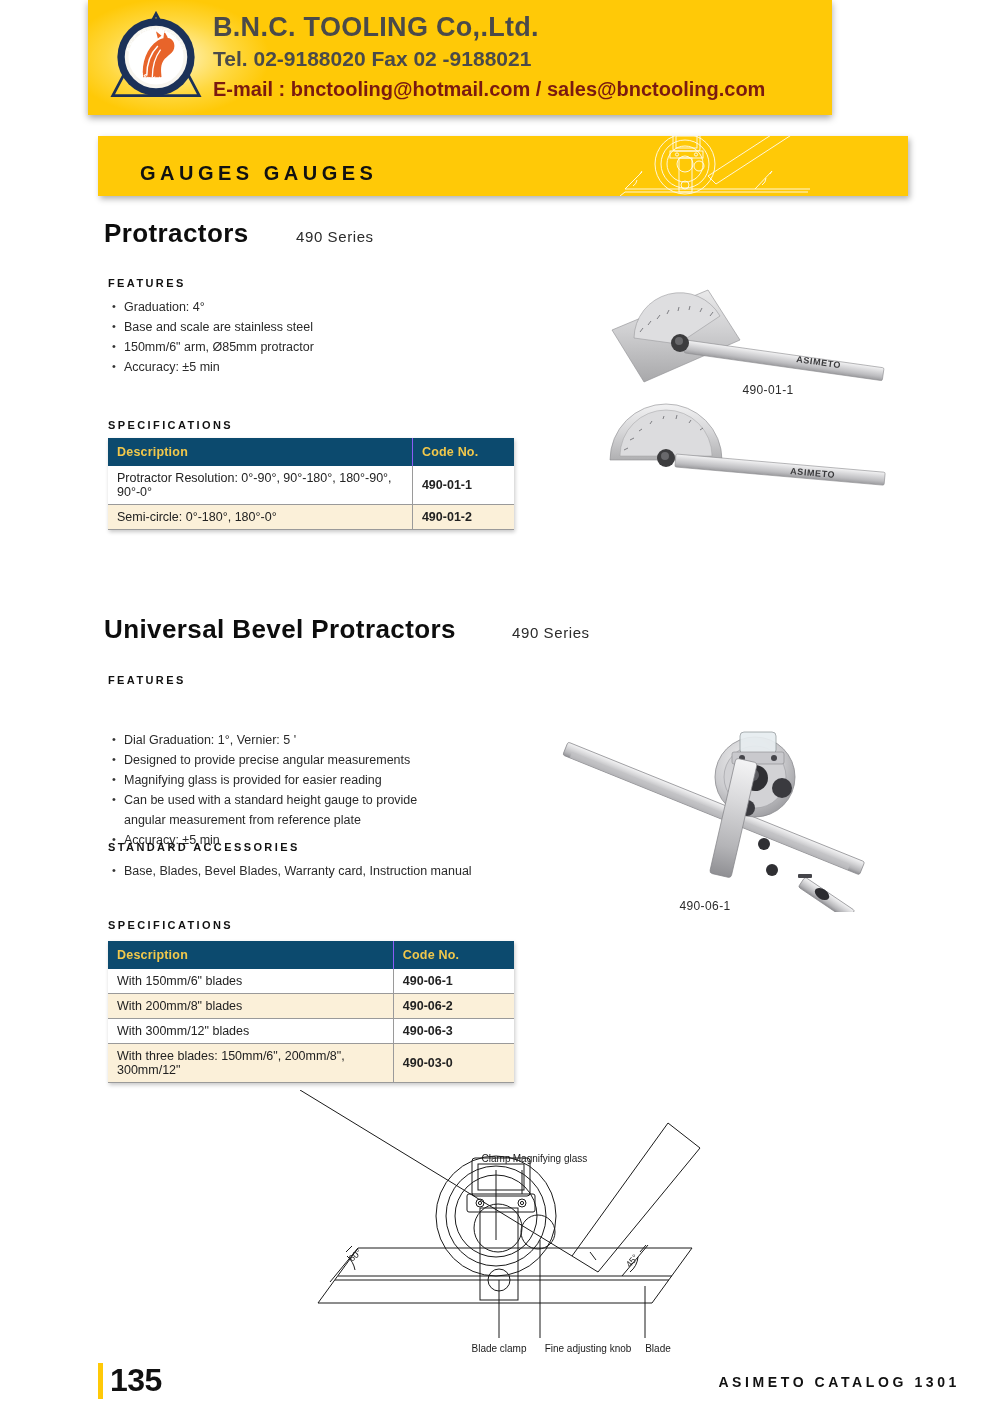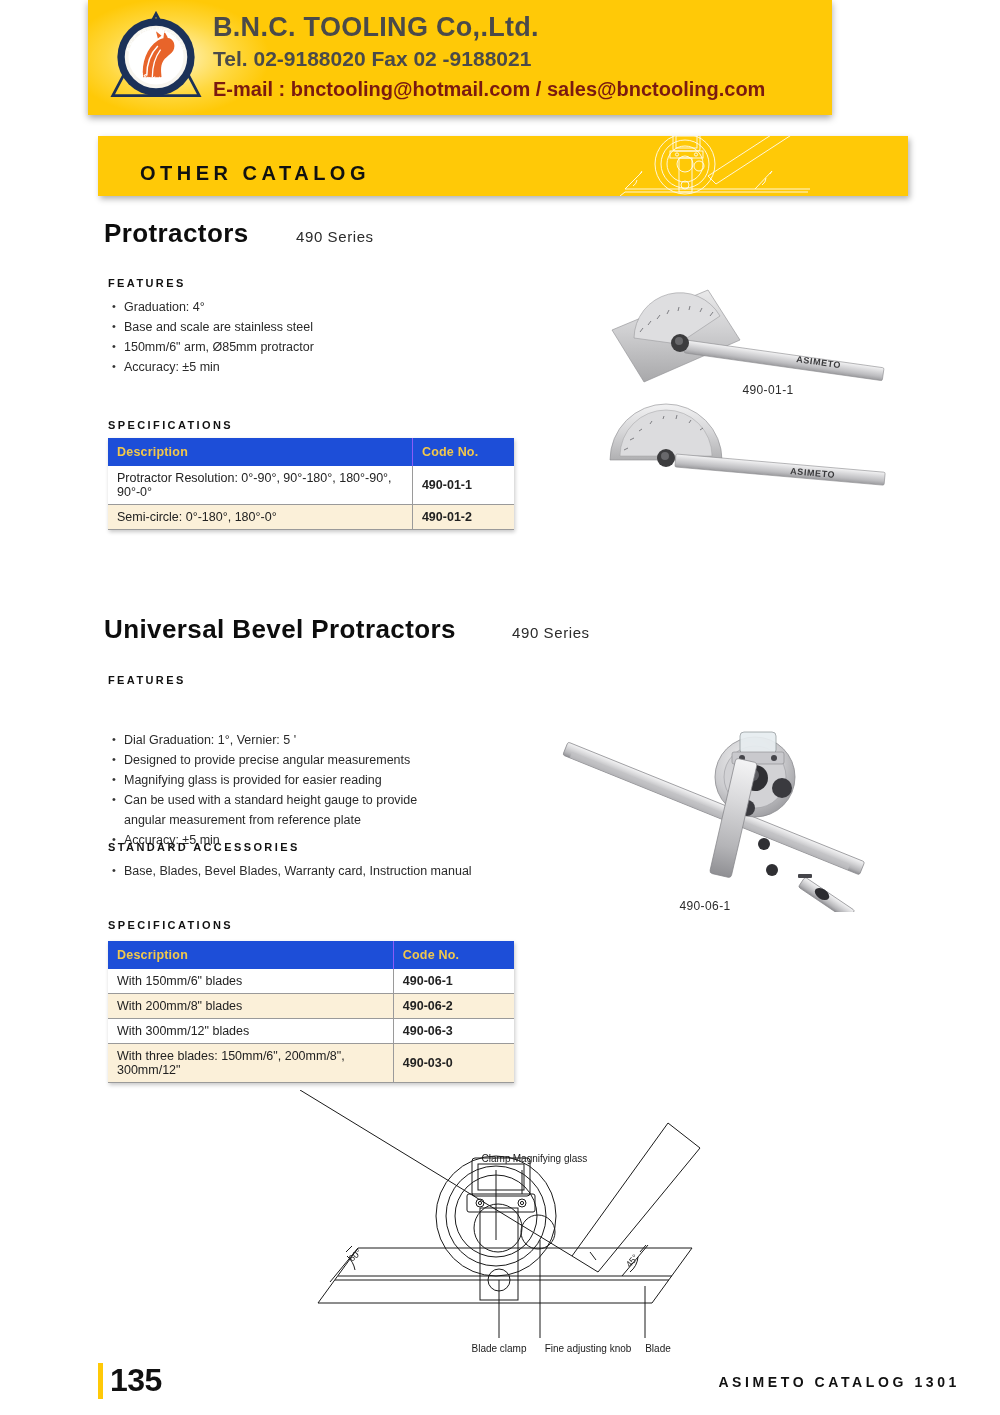--- a/index.html
+++ b/index.html
@@ -151,21 +151,21 @@
   }
 
   
   .spec-table {
     position: absolute;
     border-collapse: collapse;
     font-size: 12.5px;
     box-shadow: 1px 2px 4px rgba(0,0,0,0.22);
   }
   .spec-table th {
-    background: #1d4ed8;
+    background: #0c4a6e;
     color: #f2c84b;
     font-size: 12.5px;
     font-weight: bold;
     text-align: left;
     padding: 7px 9px 7px 9px;
     letter-spacing: 0.2px;
   }
   .spec-table td {
     padding: 5px 9px 5px 9px;
     color: #222222;
@@ -266,21 +266,21 @@
   </div>
 
   <div class="company-text">
     <div class="company-name">B.N.C. TOOLING  Co,.Ltd.</div>
     <div class="company-tel">Tel. 02-9188020   Fax 02 -9188021</div>
     <div class="company-email">E-mail : bnctooling@hotmail.com / sales@bnctooling.com</div>
   </div>
 </div>
 
 <div class="category-band">
-  <div class="band-title">OTHER CATALOG</div>
+  <div class="band-title">GAUGES GAUGES</div>
   <svg class="band-art" viewBox="0 0 230 66" xmlns="http://www.w3.org/2000/svg">
     <g fill="none" stroke="#ffffff" stroke-width="0.9">
       <circle cx="105" cy="34" r="30"></circle>
       <circle cx="105" cy="34" r="24"></circle>
       <circle cx="105" cy="34" r="18"></circle>
       <rect x="93" y="3" width="27" height="18" rx="2"></rect>
       <rect x="96" y="6" width="21" height="12"></rect>
       <rect x="90" y="21" width="33" height="7"></rect>
       <circle cx="97" cy="24.5" r="1.6"></circle>
       <circle cx="116" cy="24.5" r="1.6"></circle>

